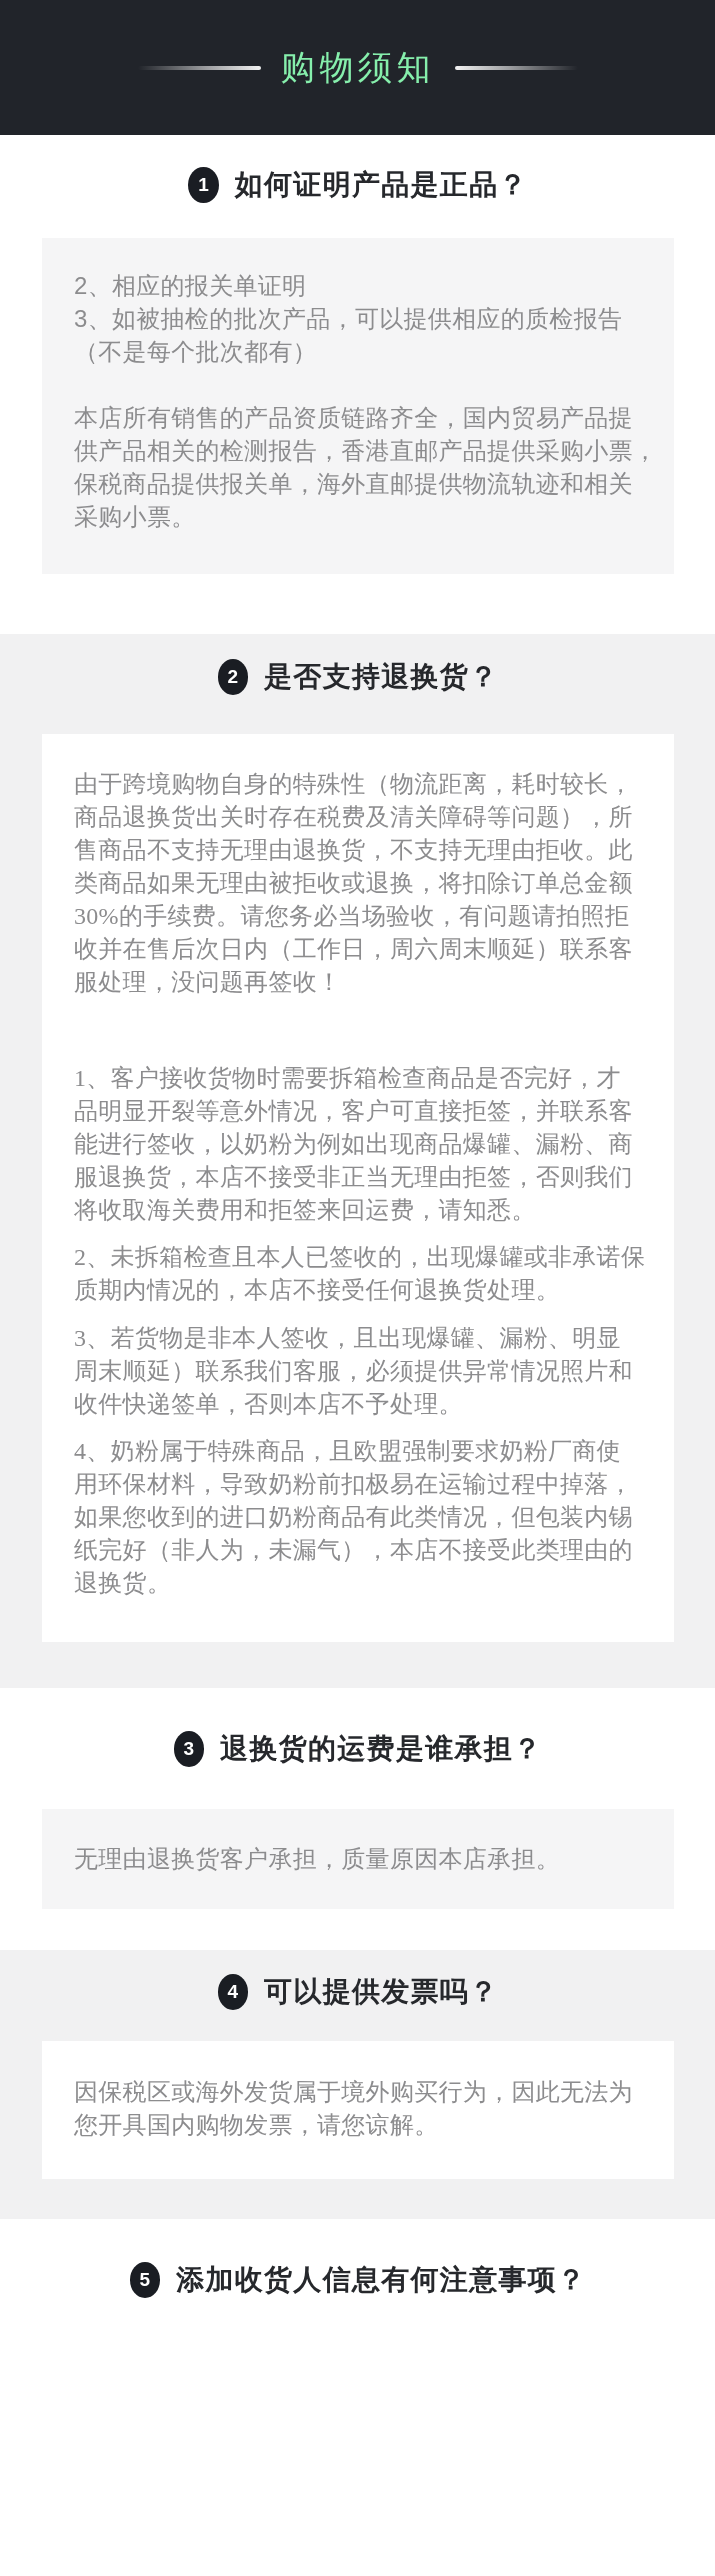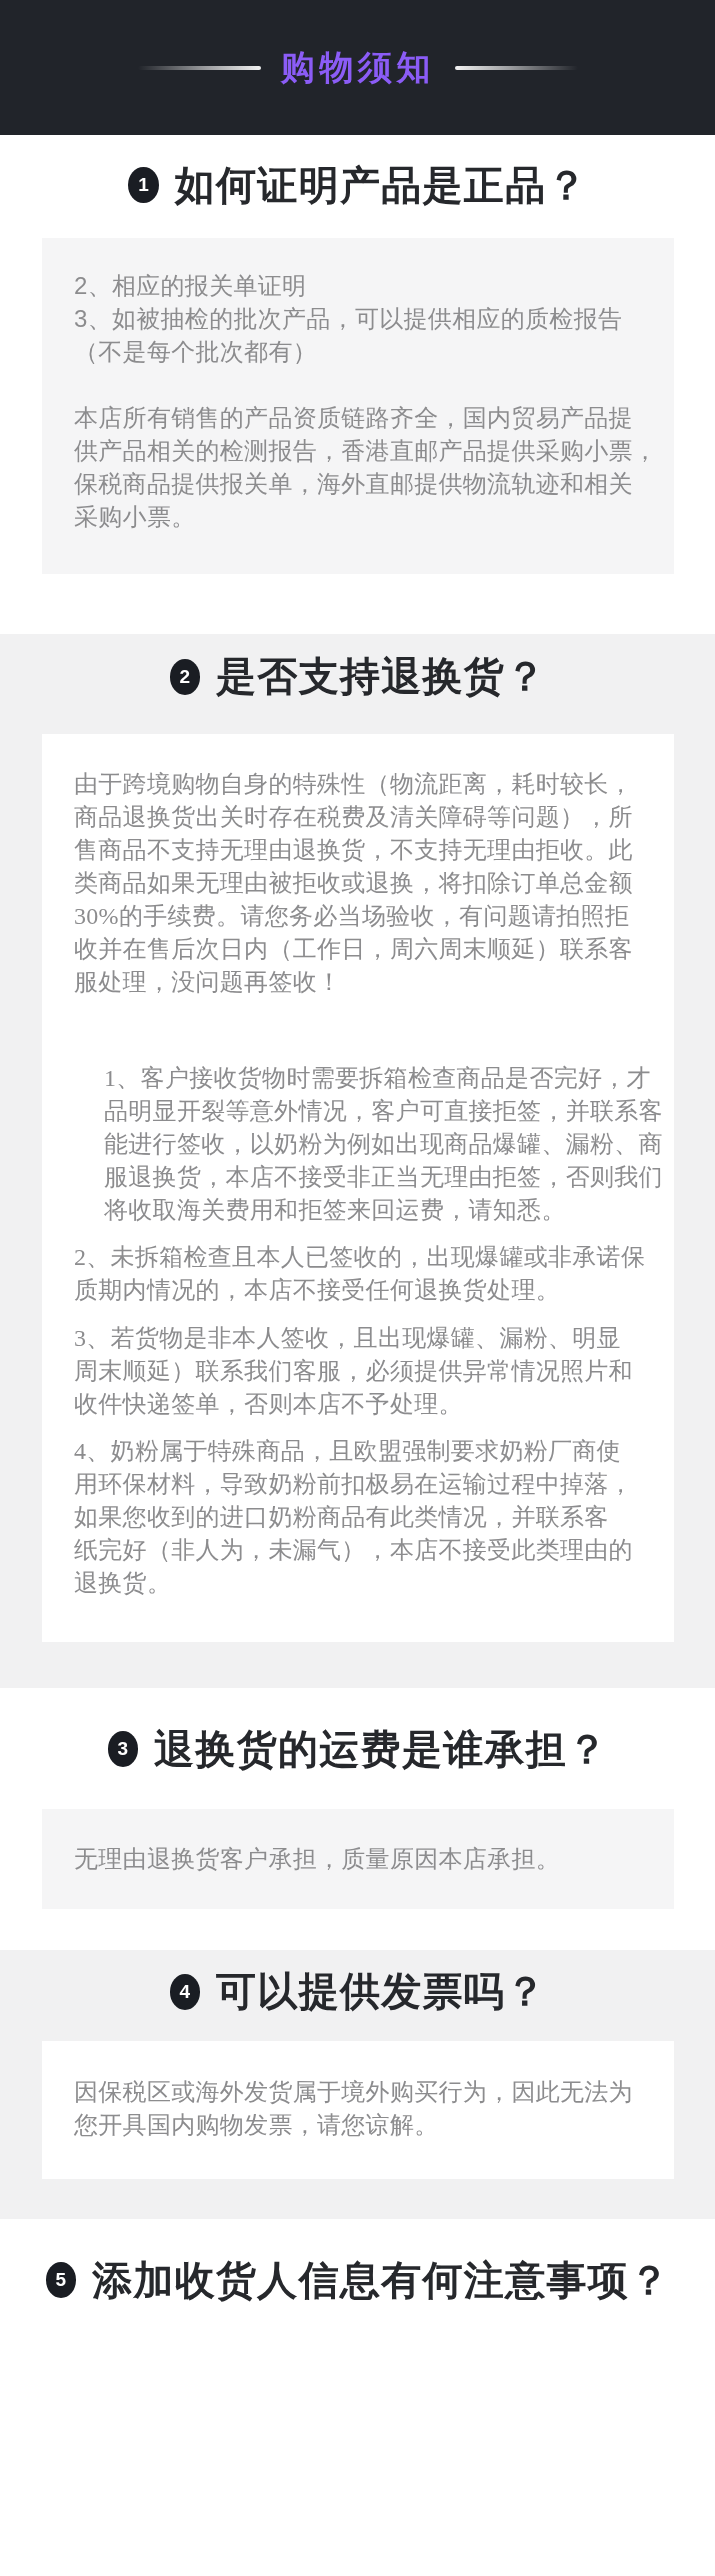--- a/index.html
+++ b/index.html
@@ -29,23 +29,23 @@
     height:4px;
     border-radius:2px;
   }
   .header .deco.left{
     background:linear-gradient(to left,#f2f2f2,rgba(255,255,255,0.55) 45%,rgba(255,255,255,0));
   }
   .header .deco.right{
     background:linear-gradient(to right,#f2f2f2,rgba(255,255,255,0.55) 45%,rgba(255,255,255,0));
   }
   .header .title{
-    color:#8b5cf6;
+    color:#86efac;
     font-size:34px;
-    font-weight:700;
+    font-weight:400;
     letter-spacing:4.6px;
   }
 
   
   .sec-heading{
     display:flex;
     align-items:center;
     justify-content:center;
     gap:16px;
     height:38px;
@@ -57,21 +57,21 @@
     background:#1a1d23;
     color:#ffffff;
     display:flex;
     align-items:center;
     justify-content:center;
     font-size:19px;
     font-weight:900;
     flex:0 0 auto;
   }
   .sec-title{
-    font-size:40px;
+    font-size:28px;
     font-weight:900;
     color:#26282c;
     letter-spacing:1.3px;
     white-space:nowrap;
   }
 
   
   .gray-box{
     margin:0 42px;
     background:#f5f5f6;
@@ -88,21 +88,21 @@
   .ln{
     font-size:24px;
     line-height:33px;
     color:#8c8c8e;
     letter-spacing:0.3px;
     white-space:nowrap;
   }
   .spacer-line{height:33px;}
   .spacer-big{height:63px;}
   .item{margin-top:14.6px;}
-  .item.first{margin-top:0;margin-left:30px;}
+  .item.first{margin-top:0;}
 
   
   .mt-h1{margin-top:31px;}
   .mt-box1{margin-top:34px;}
   .mt-band2{margin-top:60px;}
   .band2-pad{padding:24px 0 46px 0;}
   .mt-wbox2{margin-top:38px;font-family:Liberation Serif, serif;}
   .mt-h3{margin-top:42px;}
   .mt-box3{margin-top:41px;}
   .box3-pad{padding:33px 32px 34px 32px;}
@@ -166,21 +166,21 @@
         <div class="ln">质期内情况的，本店不接受任何退换货处理。</div>
       </div>
       <div class="item">
         <div class="ln">3、若货物是非本人签收，且出现爆罐、漏粉、明显</div>
         <div class="ln">周末顺延）联系我们客服，必须提供异常情况照片和</div>
         <div class="ln">收件快递签单，否则本店不予处理。</div>
       </div>
       <div class="item">
         <div class="ln">4、奶粉属于特殊商品，且欧盟强制要求奶粉厂商使</div>
         <div class="ln">用环保材料，导致奶粉前扣极易在运输过程中掉落，</div>
-        <div class="ln">如果您收到的进口奶粉商品有此类情况，并联系客</div>
+        <div class="ln">如果您收到的进口奶粉商品有此类情况，但包装内锡</div>
         <div class="ln">纸完好（非人为，未漏气），本店不接受此类理由的</div>
         <div class="ln">退换货。</div>
       </div>
     </div>
   </div>
 
   <div class="sec-heading mt-h3">
     <div class="num-circle">3</div>
     <div class="sec-title">退换货的运费是谁承担？</div>
   </div>

